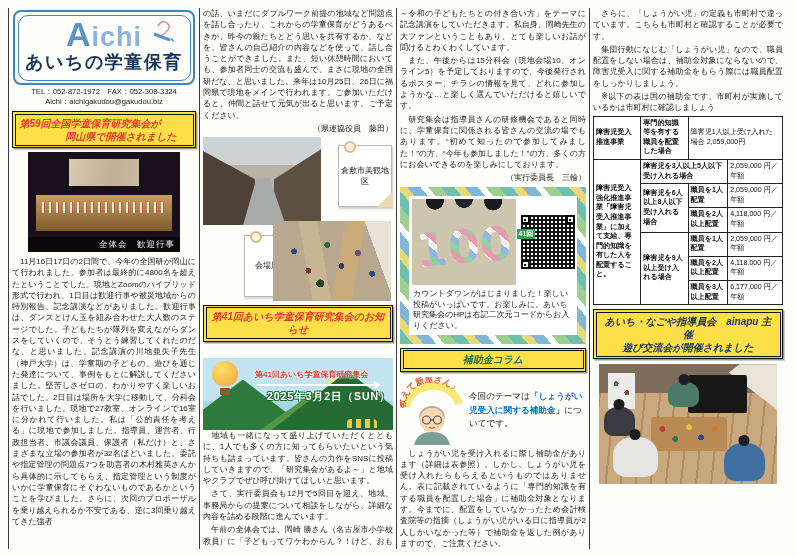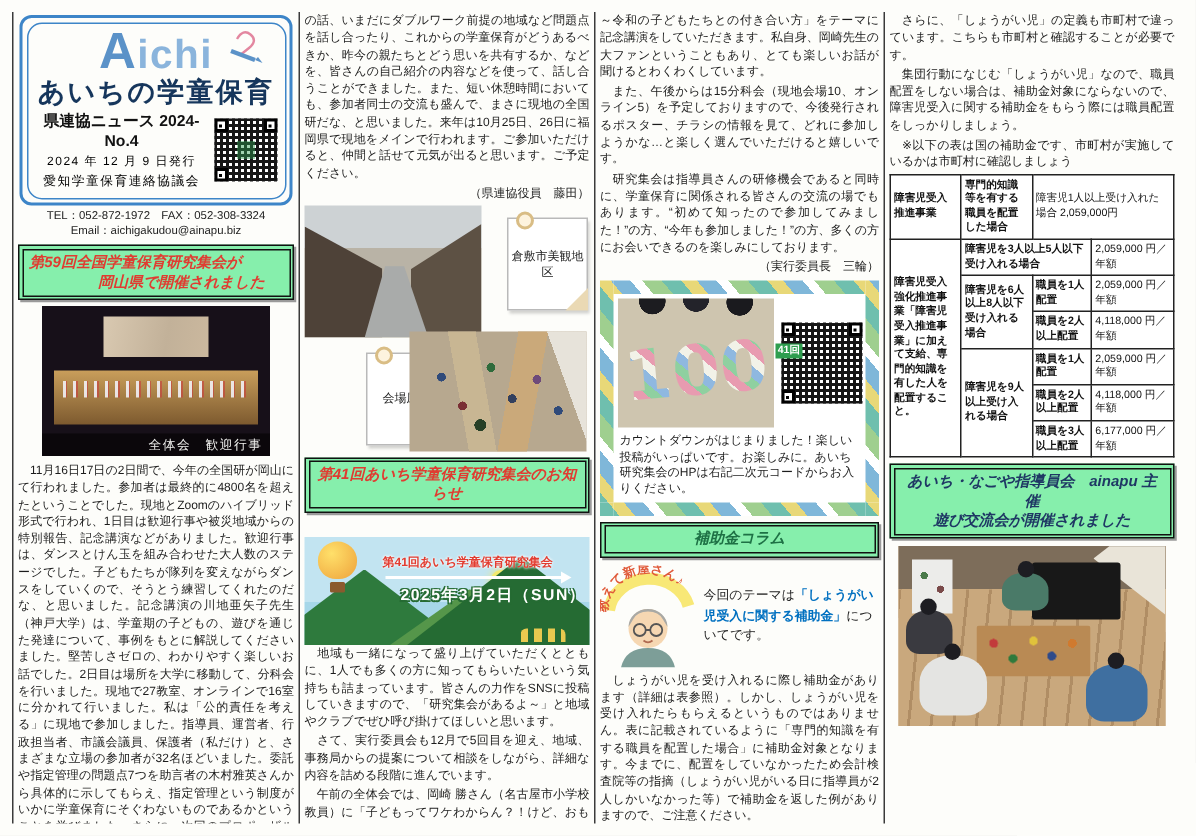--- a/index.html
+++ b/index.html
@@ -9,21 +9,21 @@
   .vline { flex:0 0 1px; background:#3a3a3a; }
   .col { overflow:hidden; position:relative; padding:0 3px; }
   .col1 { width:190px; }
   .col2 { width:196px; }
   .col3 { width:192px; }
   .col4 { width:196px; }
 
   .body-text { font-size:8px; line-height:11.3px; color:#1c1c1c; text-align:justify; margin-bottom:2px; }
   .byline { font-size:8px; text-align:right; color:#1c1c1c; margin-bottom:2px; }
 
-  .headline-box { border:1px solid #111; background:#86efac; padding:1.5px; box-shadow:1.5px 1.5px 0 #9a9a9a; margin:4px 0; }
+  .headline-box { border:1px solid #111; background:#fde047; padding:1.5px; box-shadow:1.5px 1.5px 0 #9a9a9a; margin:4px 0; }
   .headline-inner { border:1px solid #111; padding:2px 4px; font-weight:bold; font-style:italic; font-size:10px; line-height:13px; }
   .red { color:#e03c31; }
   .green { color:#1e7145; text-align:center; }
   .navy { color:#1f3864; text-align:center; }
   .hl-line2 { text-align:center; padding-left:34px; }
 
   
   .masthead { border:2px solid #3d85c8; border-radius:8px; padding:2.5px; margin:2px 1px 2px; }
   .masthead-inner { border:1.5px solid #3d85c8; border-radius:10px; padding:3px 5px 5px; position:relative; }
   .logo { display:block; text-align:center; font-size:27px; font-weight:bold; color:#8ab4dc; letter-spacing:1px; line-height:30px; }
@@ -163,37 +163,25 @@
   <div class="col col1">
     <div class="masthead">
       <div class="masthead-inner">
         <span class="logo">Aichi</span>
         <svg class="logo-doodle" width="30" height="26" viewBox="0 0 30 26">
           <path d="M8 8 q4 -7 9 -3 q5 4 -1 9 l-5 4" fill="none" stroke="#e387a0" stroke-width="1.6"></path>
           <path d="M4 16 l16 6" stroke="#5b92c8" stroke-width="3"></path>
           <path d="M20 22 l5 2 l-3 -4 z" fill="#5b92c8"></path>
         </svg>
         <div class="mast-title">あいちの学童保育</div>
-        <div class="mast-mid">
-          <div class="mast-lines">
-            <div class="news-no">県連協ニュース 2024-No.4</div>
-            <div class="issue">2024 年 12 月 9 日発行</div>
-            <div class="org">愛知学童保育連絡協議会</div>
-          </div>
-          <div class="qr qr-head">
-              <i class="f1"></i>
-              <i class="f2"></i>
-              <i class="f3"></i>
-            </div>
-        </div>
       </div>
     </div>
     <div class="contact">
       <div>TEL：052-872-1972　FAX：052-308-3324</div>
-      <div>Email：aichigakudou@ainapu.biz</div>
+      <div>Aichi：aichigakudou@gakudou.biz</div>
     </div>
 
     <div class="headline-box">
       <div class="headline-inner red">
         <div>第59回全国学童保育研究集会が</div>
         <div class="hl-line2">岡山県で開催されました</div>
       </div>
     </div>
 
     <div class="stage">

